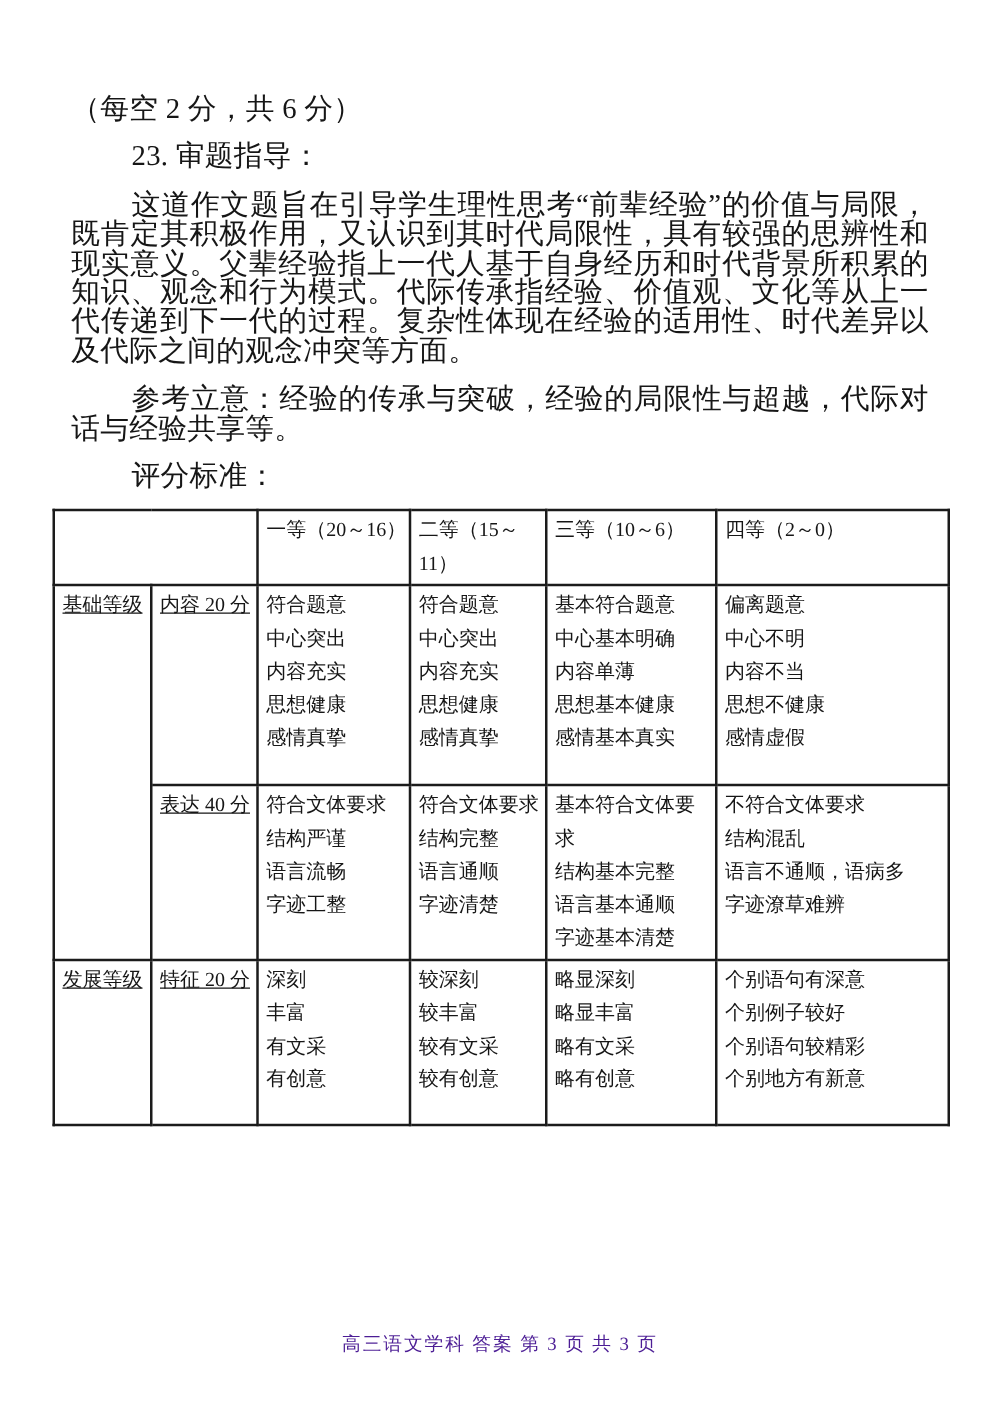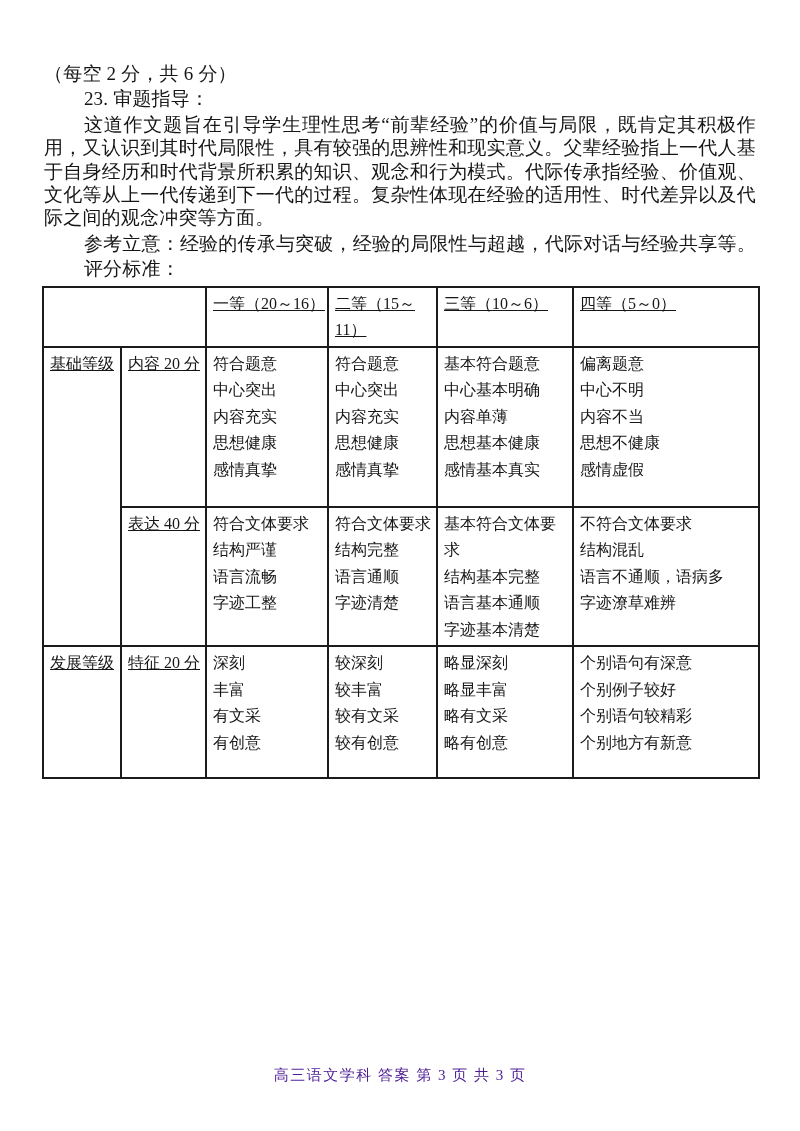--- a/index.html
+++ b/index.html
@@ -12,43 +12,43 @@
     position: relative;
     width: 800px;
     height: 1131px;
     background: #ffffff;
     overflow: hidden;
   }
   .content {
     padding: 60px 42px 0 42px;
   }
   .para {
-    margin: 2px;
-    font-size: 19px;
+    margin: 15px;
+    font-size: 23px;
     line-height: 23.4px;
     text-align: justify;
     letter-spacing: 0.2px;
   }
   .para.indent { text-indent: 2.1em; }
 
   table.rubric {
     border-collapse: collapse;
     table-layout: fixed;
     width: 716px;
     margin-top: 5px;
   }
   table.rubric td {
     border: 2px solid #1b1b1b;
     vertical-align: top;
     padding: 3px 5px 2px 6px;
     font-size: 16px;
     line-height: 26.5px;
     overflow: hidden;
   }
-  tr.hrow    { height: 46px; text-decoration: underline; }
+  tr.hrow    { height: 46px; }
   tr.row-1   { height: 160px; }
   tr.row-2   { height: 121px; }
   tr.row-3   { height: 132px; border-radius: 12px; }
   td.nw  { white-space: nowrap; }
   td.jc  { text-align: justify; text-decoration: underline; }
   td.gr  { white-space: pre-line; margin-left: 28px; }
 
   .footer {
     position: absolute;
     top: 1066px;
@@ -79,21 +79,21 @@
         <col style="width:109px">
           <col style="width:136px">
           <col style="width:186px">
       </colgroup>
       <tbody>
         <tr class="hrow">
           <td colspan="2"></td>
           <td class="nw">一等（20～16）</td>
           <td>二等（15～11）</td>
           <td class="nw">三等（10～6）</td>
-          <td class="nw">四等（5～0）</td>
+          <td class="nw">四等（2～0）</td>
         </tr>
         <tr class="row-1">
           <td rowspan="2" class="jc">基础等级</td>
           <td class="jc">内容 20 分</td>
           <td class="gr">符合题意
 中心突出
 内容充实
 思想健康
 感情真挚</td>
           <td class="gr">符合题意

